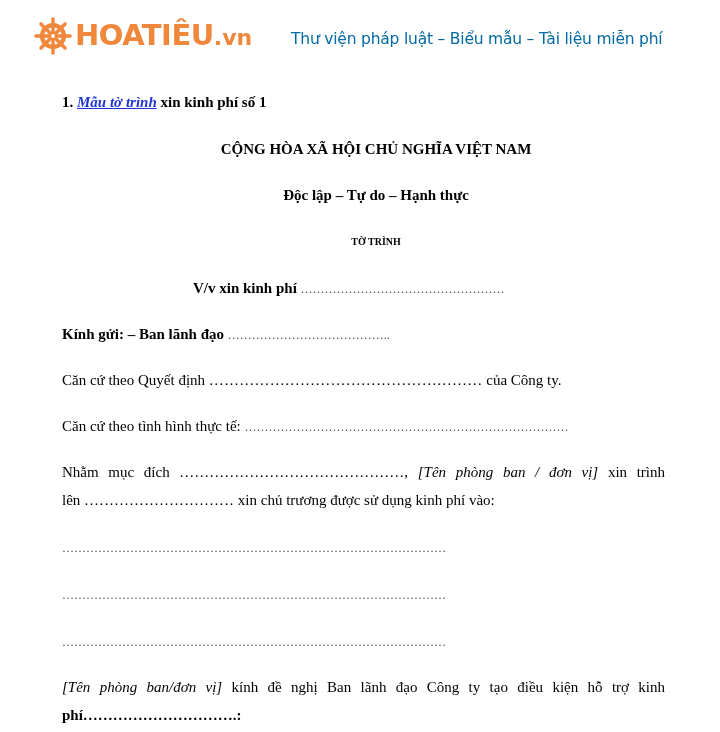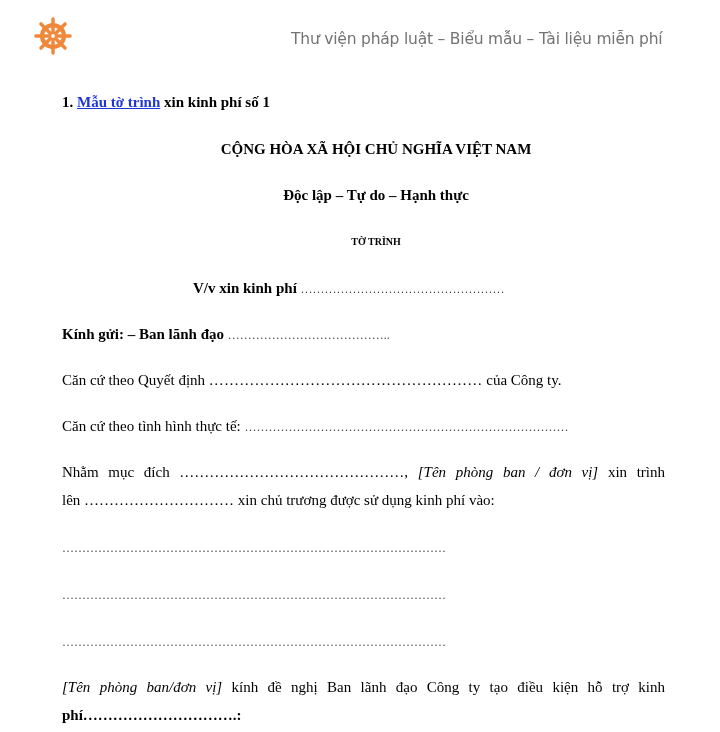--- a/index.html
+++ b/index.html
@@ -3,48 +3,49 @@
   <meta charset="utf-8">
   <style>
     html, body { margin: 0; padding: 0; background: #ffffff; }
     body { width: 720px; height: 732px; overflow: hidden; position: relative; font-family: "Liberation Serif", serif; color: #000; }
 
     .header { position: absolute; left: 0; top: 0; width: 720px; height: 75px; }
     .logo { position: absolute; left: 34px; top: 16px; height: 40px; display: flex; align-items: center; }
     .logo-wheel { width: 38px; height: 38px; display: block; }
     .logo-text { font-family: "DejaVu Sans", sans-serif; font-weight: bold; color: #f0883b; font-size: 29px; letter-spacing: -0.5px; margin-left: 3px; line-height: 40px; }
     .logo-text .vn { font-size: 22px; font-weight: bold; letter-spacing: 0; }
-    .tagline { position: absolute; left: 291px; top: 30px; font-family: "DejaVu Sans", sans-serif; font-size: 15.5px; color: #737373; letter-spacing: -0.2px; white-space: nowrap; }
+    .tagline { position: absolute; left: 291px; top: 30px; font-family: "DejaVu Sans", sans-serif; font-size: 15.5px; color: #0369a1; letter-spacing: -0.2px; white-space: nowrap; }
 
     .doc { position: absolute; left: 0; top: 0; width: 720px; font-size: 15px; }
     .line { position: absolute; white-space: nowrap; line-height: 20px; }
     .b { font-weight: bold; }
     .i { font-style: italic; }
     .center { left: 0; width: 720px; text-align: center; margin-left: 16px; }
-    a.link { color: #1a0dab; color: #1f36d6; text-decoration: underline; font-weight: bold; }
+    a.link { color: #1a0dab; color: #1f36d6; text-decoration: underline; font-weight: bold; font-style: italic; }
     .dots { letter-spacing: 0.2px; }
     .light-dots { color: #444; letter-spacing: 0px; font-size: 12px; }
     .justify { position: absolute; left: 62px; width: 603px; text-align: justify; text-align-last: justify; line-height: 20px; white-space: nowrap; }
   </style>
 </head>
 <body>
 
 <div class="header">
   <div class="logo">
     <svg class="logo-wheel" viewBox="0 0 40 40">
       <g stroke="#f0883b" fill="none" stroke-linecap="round">
         <circle cx="20" cy="20" r="11.5" stroke-width="4.5"></circle>
         <circle cx="20" cy="20" r="3.2" stroke-width="2.8"></circle>
         <line x1="20" y1="2" x2="20" y2="38" stroke-width="3.6"></line>
         <line x1="2" y1="20" x2="38" y2="20" stroke-width="3.6"></line>
         <line x1="7.3" y1="7.3" x2="32.7" y2="32.7" stroke-width="3.6"></line>
         <line x1="32.7" y1="7.3" x2="7.3" y2="32.7" stroke-width="3.6"></line>
       </g>
       <circle cx="20" cy="20" r="2" fill="#fff"></circle>
     </svg>
+    <span class="logo-text"><span>HOATIÊU</span><span class="vn">.vn</span></span>
   </div>
   <div class="tagline">Thư viện pháp luật – Biểu mẫu – Tài liệu miễn phí</div>
 </div>
 
 <div class="doc">
 
   <div class="line b" style="left:62px; top:92px;">
     <span>1.</span>
     <a class="link" href="#">Mẫu tờ trình</a>
     <span>xin kinh phí số 1</span>

